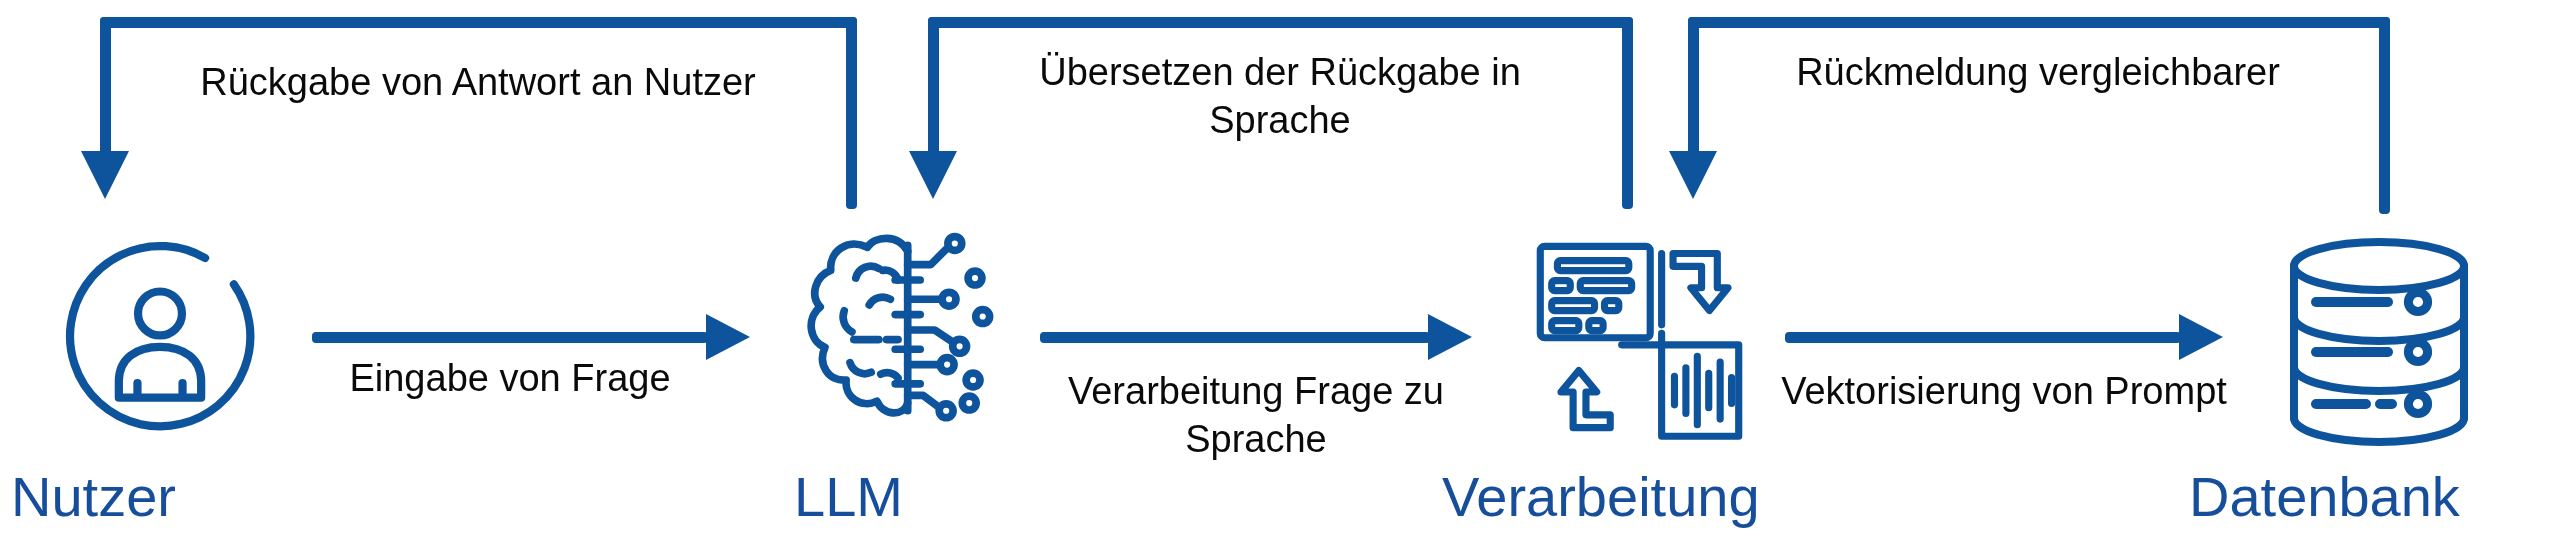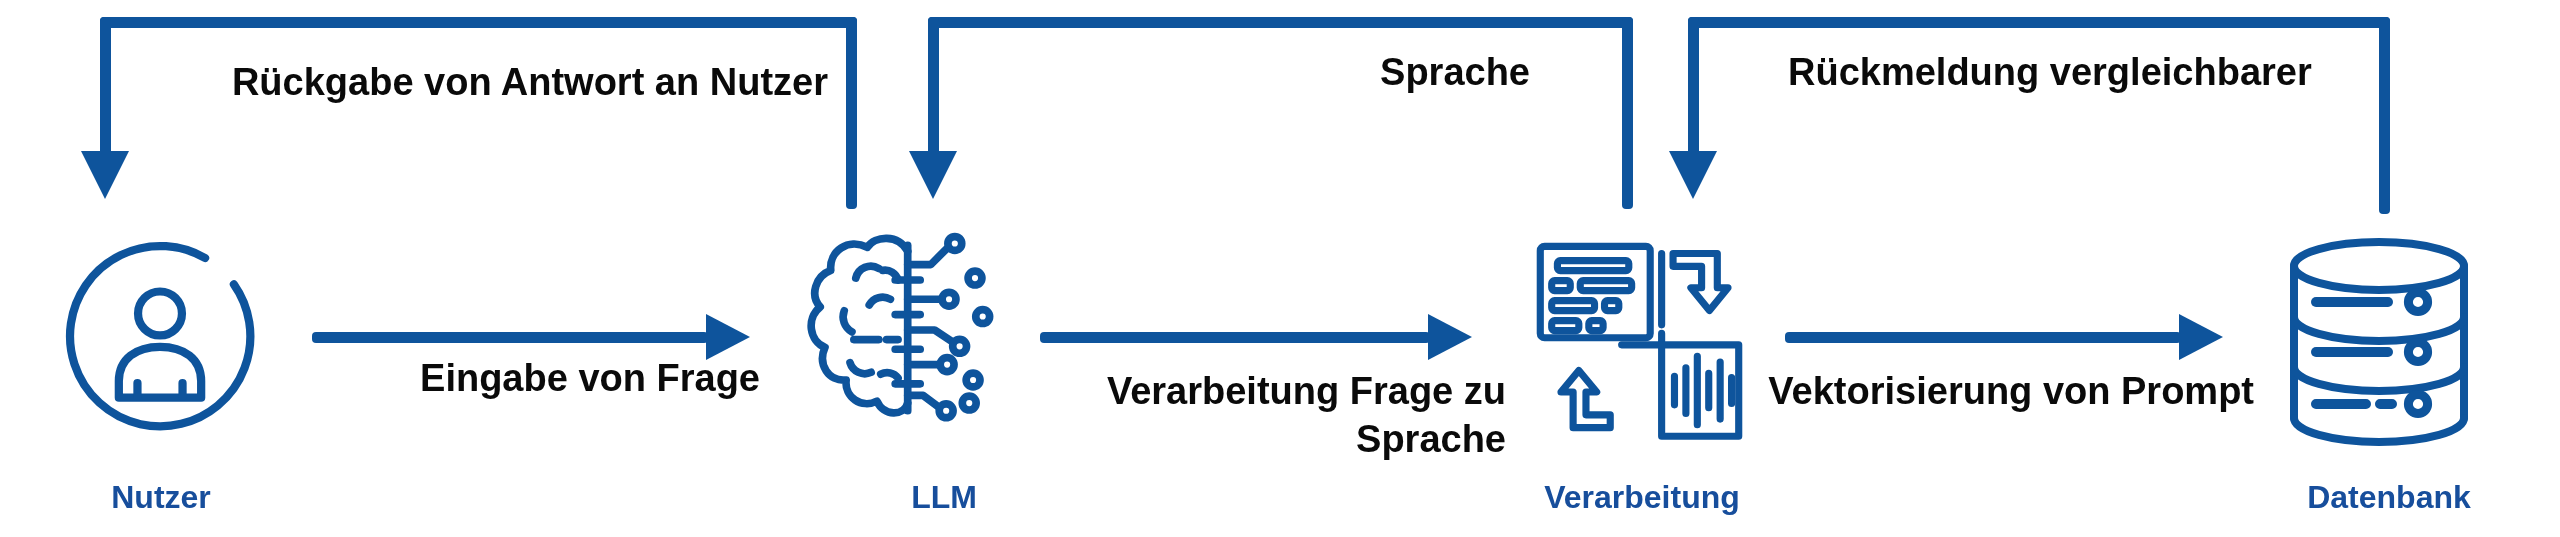--- a/index.html
+++ b/index.html
@@ -13,24 +13,24 @@
           font-family:"Liberation Sans",sans-serif;}
   .hline{position:absolute;height:11px;background:var(--accent);border-radius:4px;}
   .vline{position:absolute;width:11px;background:var(--accent);border-radius:4px;}
   .head-down{position:absolute;width:0;height:0;
     border-left:24px solid transparent;border-right:24px solid transparent;
     border-top:48px solid var(--accent);}
   .head-right{position:absolute;width:0;height:0;
     border-top:23px solid transparent;border-bottom:23px solid transparent;
     border-left:44px solid var(--accent);}
   .toplabel{position:absolute;font-size:38px;line-height:48px;color:var(--text);
-    text-align:right;white-space:nowrap;font-weight:bold;}
+    text-align:center;white-space:nowrap;}
   .toplabel span{display:block;}
-  .nodelabel{position:absolute;font-size:32px;line-height:54px;font-weight:bold;
-    color:var(--label);text-align:center;white-space:nowrap;}
+  .nodelabel{position:absolute;font-size:56px;line-height:54px;font-weight:normal;
+    color:var(--label);text-align:left;white-space:nowrap;}
   svg.icon{position:absolute;color:var(--accent);}
   svg.icon *{stroke:currentColor;fill:none;stroke-linecap:round;stroke-linejoin:round;}
 </style>
 </head>
 <body>
 
 <div class="canvas">
 
   <div class="hline" style="left:100px;top:17px;width:757px"></div>
   <div class="vline" style="left:846px;top:17px;height:192px"></div>
@@ -38,20 +38,21 @@
   <div class="head-down" style="left:81px;top:151px"></div>
   <div class="toplabel" style="left:128px;top:58px;width:700px">
     <span>Rückgabe von Antwort an Nutzer</span>
   </div>
 
   <div class="hline" style="left:928px;top:17px;width:705px"></div>
   <div class="vline" style="left:1622px;top:17px;height:192px"></div>
   <div class="vline" style="left:928px;top:17px;height:138px"></div>
   <div class="head-down" style="left:909px;top:151px"></div>
   <div class="toplabel" style="left:1030px;top:48px;width:500px">
+    <span>Übersetzen der Rückgabe in</span>
     <span>Sprache</span>
   </div>
 
   <div class="hline" style="left:1688px;top:17px;width:702px"></div>
   <div class="vline" style="left:2379px;top:17px;height:197px"></div>
   <div class="vline" style="left:1688px;top:17px;height:138px"></div>
   <div class="head-down" style="left:1669px;top:151px"></div>
   <div class="toplabel" style="left:1788px;top:48px;width:500px">
     <span>Rückmeldung vergleichbarer</span>
   </div>

